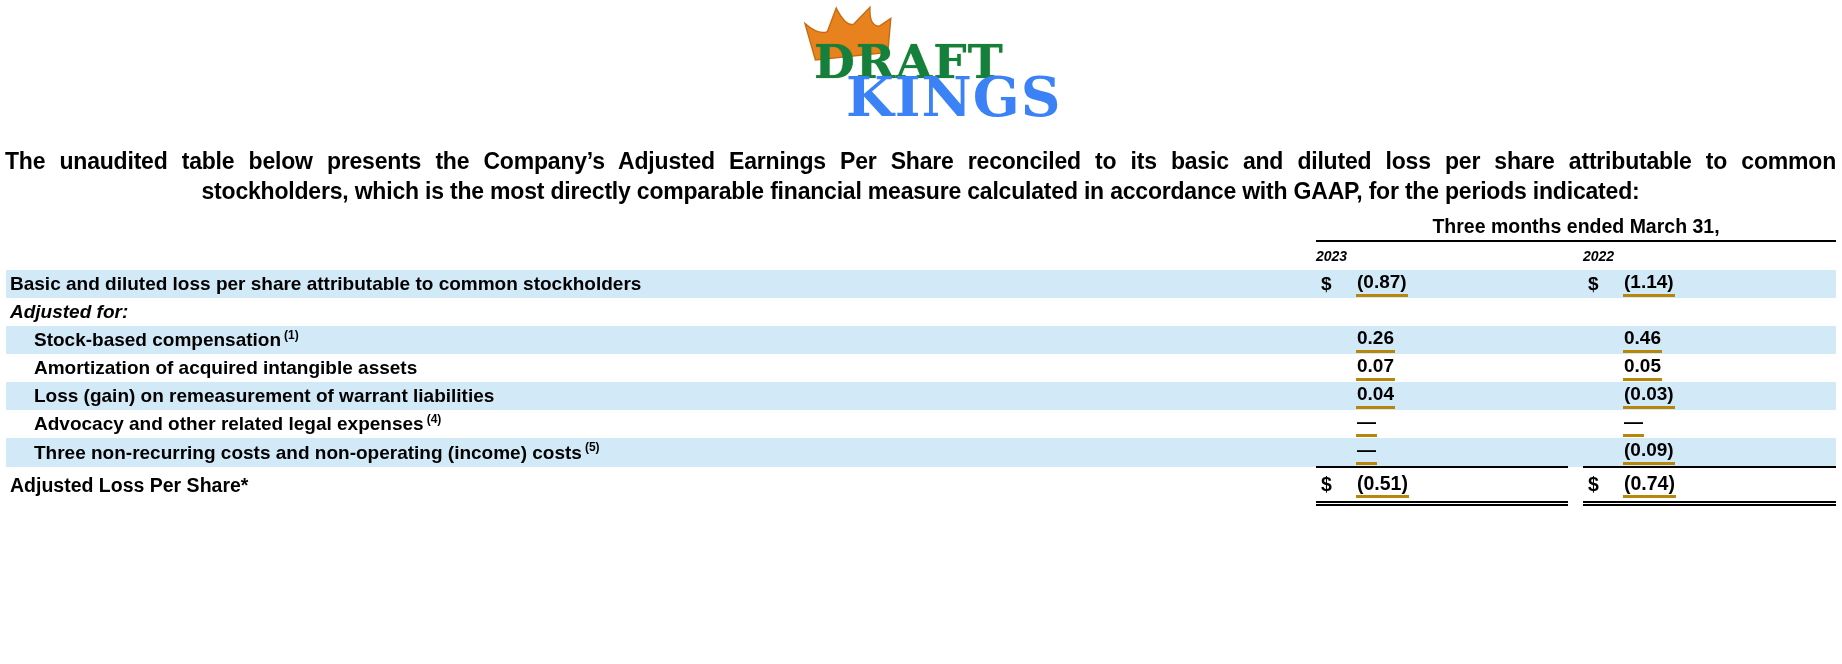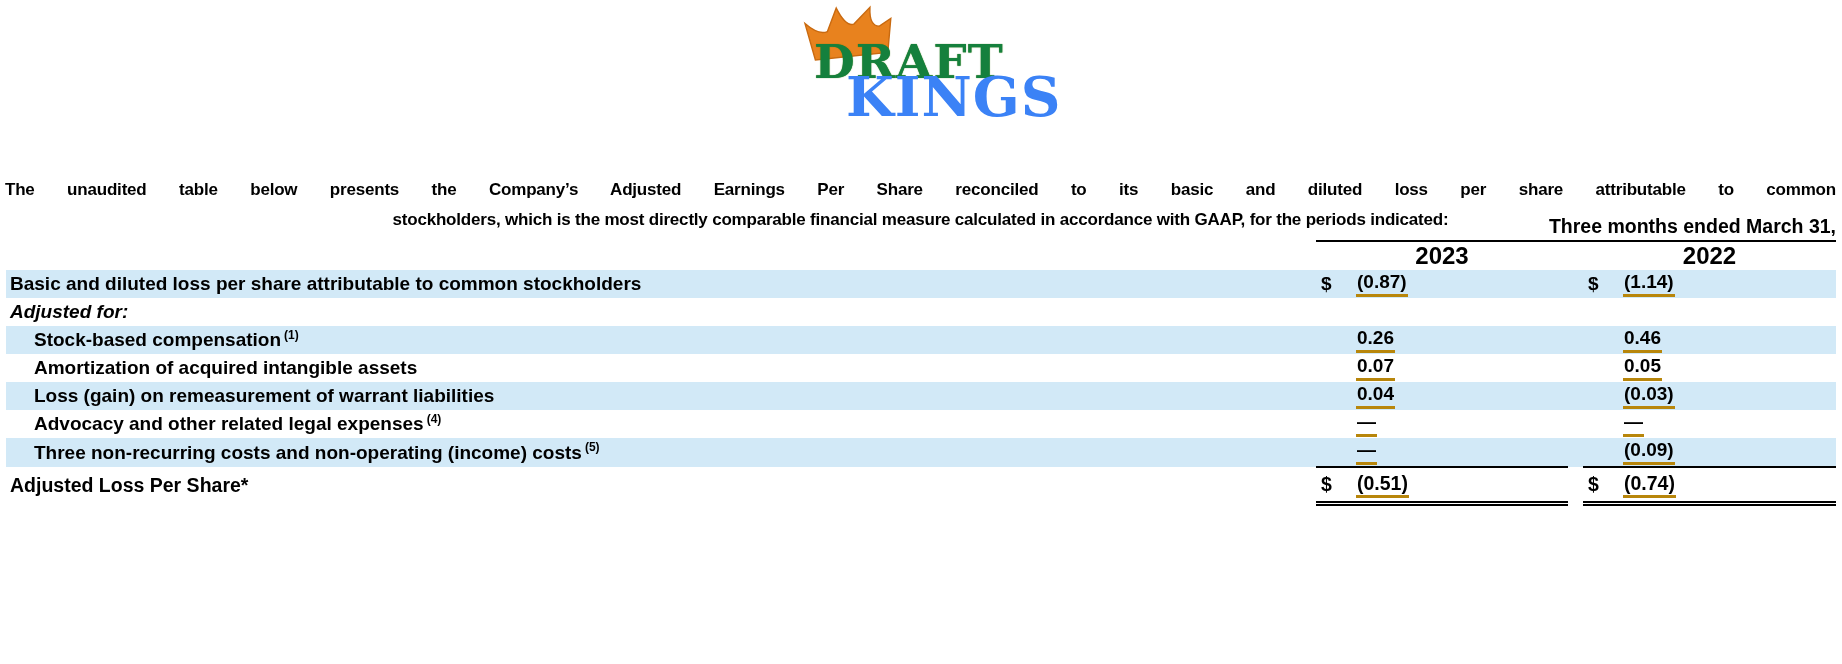--- a/index.html
+++ b/index.html
@@ -18,21 +18,21 @@
     text-shadow:0 0 1px #3c7b12;
   }
   .logo-kings {
     position:absolute; top:66px; left:54px;
     font-family:"DejaVu Serif","Liberation Serif",serif; font-weight:bold;
     font-size:55px; line-height:58px; letter-spacing:1px; color:#3b82f6;
   }
   
   .intro {
     position:absolute; top:146px; left:5px; width:1831px;
-    font-size:17px; line-height:30px; letter-spacing:-0.2px;margin-top:29px;
+    font-size:23px; line-height:30px; letter-spacing:-0.2px;
   }
   .intro-line1 { text-align:justify; text-align-last:justify; white-space:normal; }
   .intro-line2 { text-align:center; }
   
   table.fin {
     position:absolute; top:207px; left:6px; width:1830px;
     border-collapse:collapse; table-layout:fixed; font-size:19px;
   }
   col.c-label  { width:1310px; }
   col.c-d1     { width:40px; }
@@ -48,24 +48,24 @@
   td.val { text-align:left; white-space:nowrap; }
   .num {
     display:inline-block; border-bottom:3px solid #B8860B;
     padding:0 1px 1px 1px; margin-right:9px; line-height:22px;
   }
   .num.paren { margin-right:0; }
   .num:empty { border-bottom:none; }
   sup.fn { font-size:12px; vertical-align:super; line-height:0; margin-left:3px; }
   tr.hdr-period td { height:31px; vertical-align:bottom; }
   td.period {
-    text-align:right; font-size:19.5px; padding-bottom:2px;
+    text-align:center; font-size:19.5px; padding-bottom:2px;
     border-bottom:2px solid #000;
   }
-  tr.hdr-years td { height:28px; text-align:center; font-size:24px; }
+  tr.hdr-years td { height:28px; text-align:left; font-size:14px;font-style:italic; }
   tr.row-italic td.label { font-style:italic; }
   tr.total td { height:33px; font-size:19.5px; }
   tr.total td.rule {
     border-top:2px solid #000;
     border-bottom:5px double #000;
   }
 </style>
 </head>
 <body>
 

